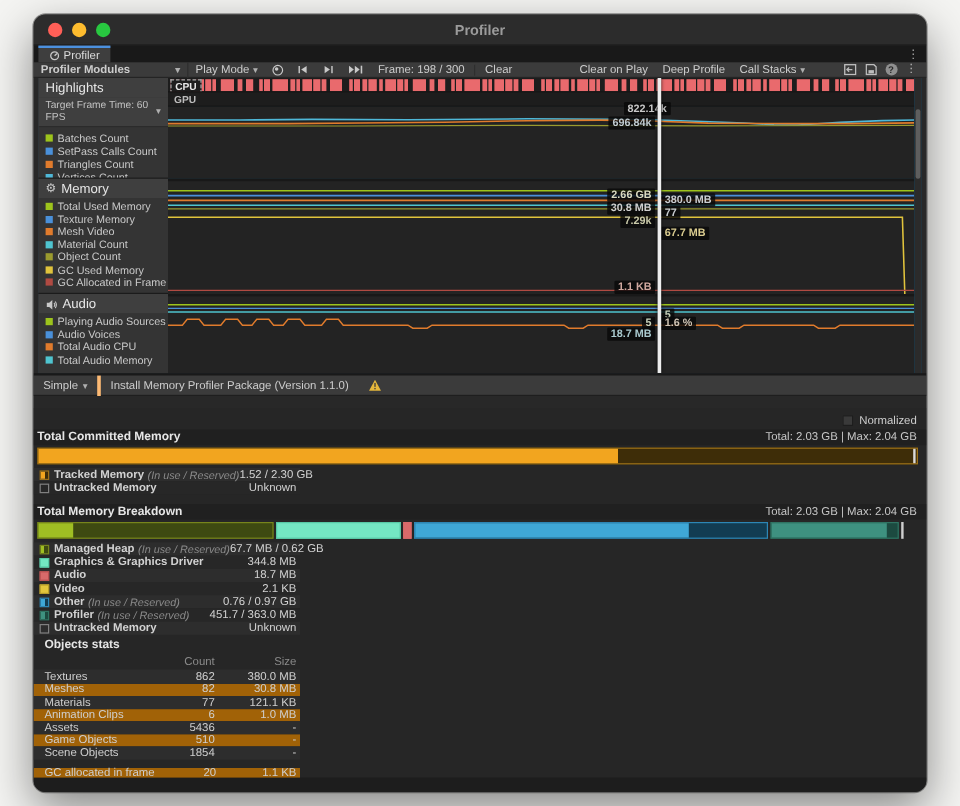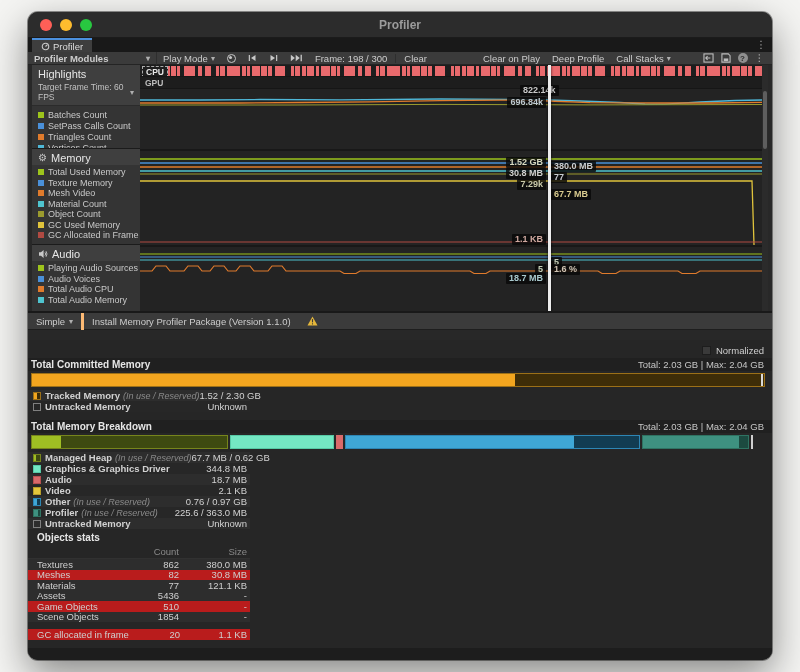--- a/index.html
+++ b/index.html
@@ -106,21 +106,21 @@
   .sw2 { width:8px; height:8px; border:1px solid; margin-right:4px; flex:none; }
   .mrow-label { font-weight:bold; color:#D2D2D2; white-space:nowrap; }
   .mrow-note { font-style:italic; color:#8A8A8A; margin-left:3px; white-space:nowrap; font-size:9px; }
   .mrow-val { margin-left:auto; color:#D2D2D2; white-space:nowrap; }
   .gap8 { height:8px; }
 
   .obj-title { font-weight:bold; font-size:10px; color:#E6E6E6; padding:3px 0 3px 9px; }
   .obj-head { display:flex; width:222px; padding:0 3px 1px 9px; color:#8A8A8A; border-bottom:1px solid #313131; }
   .obj-row { display:flex; align-items:center; width:222px; height:10.5px; padding:0 3px 0 9px; }
   .obj-row.odd { background:#2D2D2D; }
-  .obj-row.even { background:#b91c1c; }
+  .obj-row.even { background:#a16207; }
   .obj-name { flex:1; white-space:nowrap; color:#CFCFCF; }
   .obj-count { width:52px; text-align:right; color:#CFCFCF; }
   .obj-size { width:68px; text-align:right; color:#CFCFCF; }
   .obj-head .obj-count,.obj-head .obj-size{ color:#8A8A8A; }
 
   .bottom-strip { position:absolute; left:0; bottom:0; right:0; height:12px; background:#1D1D1D; }
 </style>
 </head>
 <body>
 
@@ -397,21 +397,21 @@
       <div class="plot mem">
         <svg width="622" height="96" viewBox="0 0 622 96">
           <polyline points="0,8 622,8" fill="none" stroke="#9DC41C" stroke-width="1.3"></polyline>
           <polyline points="0,12 622,12" fill="none" stroke="#4A90D9" stroke-width="1.3"></polyline>
           <polyline points="0,16 622,16" fill="none" stroke="#E07B2C" stroke-width="1.3"></polyline>
           <polyline points="0,20 622,20" fill="none" stroke="#4FC4CF" stroke-width="1.3"></polyline>
           <polyline points="0,23 622,23" fill="none" stroke="#9A9A2E" stroke-width="1"></polyline>
           <polyline points="0,30 612,30 614,94" fill="none" stroke="#E0C33C" stroke-width="1.3"></polyline>
           <polyline points="0,91 622,91" fill="none" stroke="#B04A42" stroke-width="1"></polyline>
         </svg>
-        <span class="mchip" style="right: 216px; top: 6px; color: rgb(217, 217, 192);">1.52 GB</span>
+        <span class="mchip" style="right: 216px; top: 6px; color: rgb(217, 217, 192);">2.66 GB</span>
         <span class="mchip" style="left: 411px; top: 10px; color: rgb(201, 205, 209);">380.0 MB</span>
         <span class="mchip" style="right: 216px; top: 17px; color: rgb(207, 207, 207);">30.8 MB</span>
         <span class="mchip" style="left: 411px; top: 21px; color: rgb(201, 205, 209);">77</span>
         <span class="mchip" style="right: 216px; top: 28px; color: rgb(201, 201, 169);">7.29k</span>
         <span class="mchip" style="left: 411px; top: 38px; color: rgb(217, 203, 143);">67.7 MB</span>
         <span class="mchip" style="right: 216px; top: 83px; color: rgb(208, 169, 160);">1.1 KB</span>
       </div>
 
       <div class="plot au">
         <svg width="622" height="66" viewBox="0 0 622 66">
@@ -520,21 +520,21 @@
     <div class="mrow odd">
       <span class="sw2" style="background: linear-gradient(90deg, rgb(63, 167, 214) 55%, rgb(18, 60, 82) 55%); border-color: rgb(45, 134, 181);"></span>
       <span class="mrow-label">Other</span>
       <span class="mrow-note">(In use / Reserved)</span>
       <span class="mrow-val">0.76 / 0.97 GB</span>
     </div>
     <div class="mrow even">
       <span class="sw2" style="background: linear-gradient(90deg, rgb(62, 145, 128) 60%, rgb(28, 74, 64) 60%); border-color: rgb(47, 115, 98);"></span>
       <span class="mrow-label">Profiler</span>
       <span class="mrow-note">(In use / Reserved)</span>
-      <span class="mrow-val">225.6 / 363.0 MB</span>
+      <span class="mrow-val">451.7 / 363.0 MB</span>
     </div>
     <div class="mrow odd">
       <span class="sw2" style="background: transparent; border-color: rgb(128, 128, 128);"></span>
       <span class="mrow-label">Untracked Memory</span>
       <span class="mrow-val">Unknown</span>
     </div>
 
     <div class="obj-title">Objects stats</div>
     <div class="obj-head">
       <span class="obj-name"></span>
@@ -549,20 +549,25 @@
     <div class="obj-row even">
         <span class="obj-name">Meshes</span>
         <span class="obj-count">82</span>
         <span class="obj-size">30.8 MB</span>
       </div>
     <div class="obj-row odd">
         <span class="obj-name">Materials</span>
         <span class="obj-count">77</span>
         <span class="obj-size">121.1 KB</span>
       </div>
+    <div class="obj-row even">
+        <span class="obj-name">Animation Clips</span>
+        <span class="obj-count">6</span>
+        <span class="obj-size">1.0 MB</span>
+      </div>
     <div class="obj-row odd">
         <span class="obj-name">Assets</span>
         <span class="obj-count">5436</span>
         <span class="obj-size">-</span>
       </div>
     <div class="obj-row even">
         <span class="obj-name">Game Objects</span>
         <span class="obj-count">510</span>
         <span class="obj-size">-</span>
       </div>

